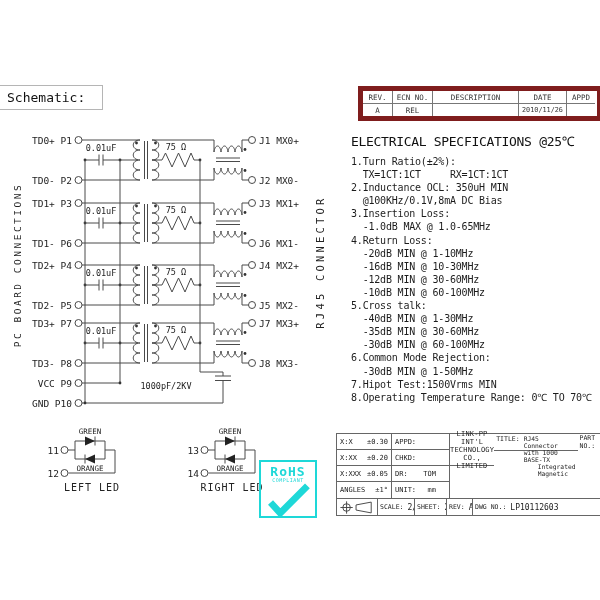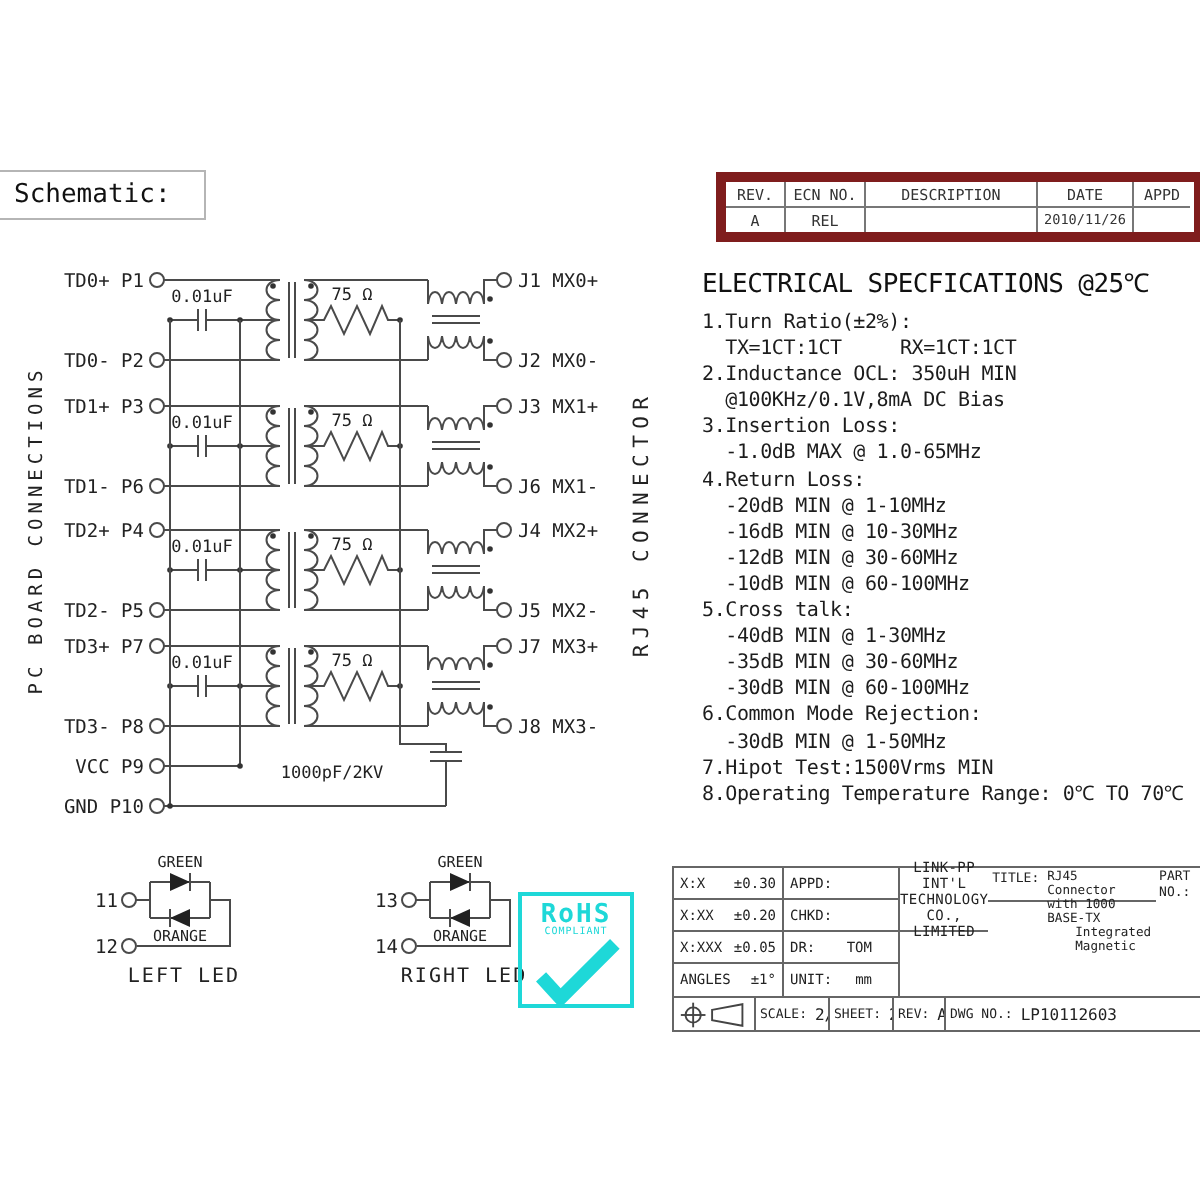--- a/index.html
+++ b/index.html
@@ -31,21 +31,21 @@
   .specs .ln{font-size:10px;line-height:13.1px;white-space:pre;letter-spacing:-0.2px;color:#1c1c1c;}
   
   .led-svg{position:absolute;left:30px;top:425px;}
   .led-svg path, .led-svg polygon.bar{stroke:#4a4a4a;stroke-width:1;fill:none;}
   .led-svg .pin{fill:#fff;stroke:#4a4a4a;stroke-width:1;}
   .led-svg polygon{fill:#222;stroke:none;}
   .dlabel{font:7.5px "DejaVu Sans Mono",monospace;fill:#222;}
   .nlabel{font:10px "DejaVu Sans Mono",monospace;fill:#222;letter-spacing:1px;}
   .plabel{font:9.5px "DejaVu Sans Mono",monospace;fill:#222;}
   
-  .rohs{position:absolute;left:259px;top:446px;width:58px;height:58px;border:2px solid #1ed8d8;
+  .rohs{position:absolute;left:259px;top:460px;width:58px;height:58px;border:2px solid #1ed8d8;
         box-sizing:border-box;display:flex;flex-direction:column;align-items:center;color:#1ed8d8;}
   .rohs .r1{font-size:13px;font-weight:bold;line-height:13px;margin-top:3px;letter-spacing:1px;}
   .rohs .r2{font-size:5px;letter-spacing:0.5px;line-height:5px;}
   
   .tblock{position:absolute;left:336px;top:433px;width:265px;border:1px solid #666;box-sizing:content-box;font-size:7px;color:#222;}
   .tb-top{display:grid;grid-template-columns:55px 58px 152px;}
   .tb-col{display:flex;flex-direction:column;}
   .tb-cell{height:16px;box-sizing:border-box;border-right:1px solid #666;border-bottom:1px solid #666;
            display:flex;align-items:center;justify-content:space-between;padding:0 3px;overflow:hidden;}
   .tb-right{display:flex;flex-direction:row;}

